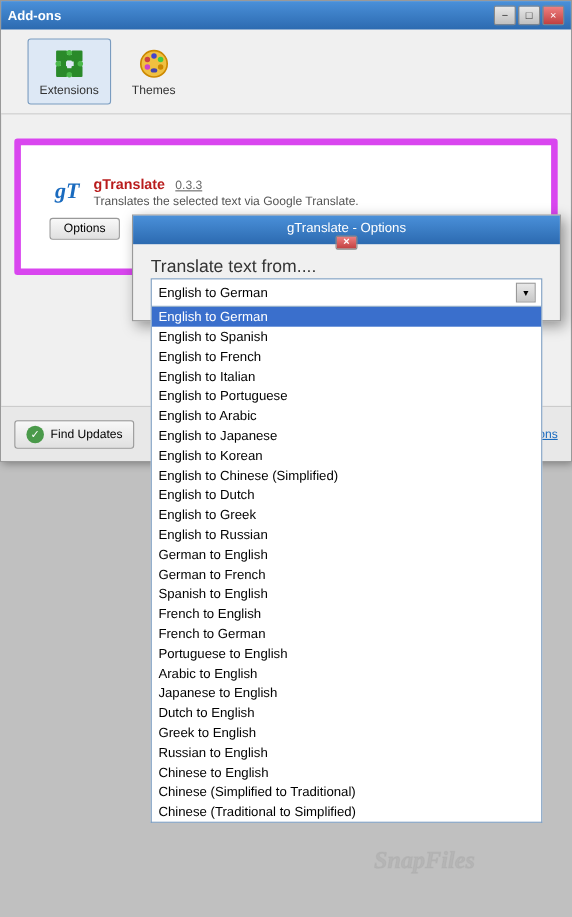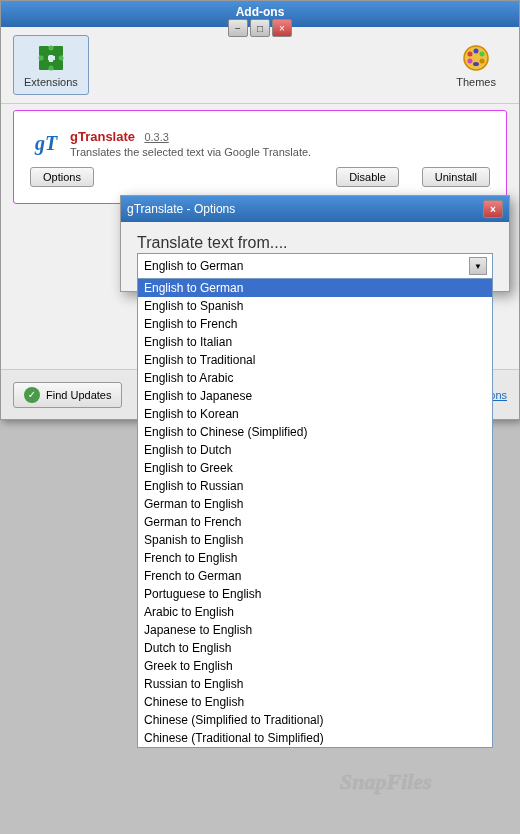--- a/index.html
+++ b/index.html
@@ -26,21 +26,20 @@
     }
 
     .title-bar {
       background: linear-gradient(to bottom, #4a90d9, #2c6ab0);
       color: white;
       padding: 4px 6px;
       display: flex;
       align-items: center;
       justify-content: space-between;
       height: 26px;
-      flex-direction: column;
     }
 
     .title-bar-text {
       font-size: 12px;
       font-weight: bold;
     }
 
     .title-bar-controls {
       display: flex;
       gap: 2px;
@@ -61,25 +60,24 @@
     }
 
     .title-btn.close {
       background: linear-gradient(to bottom, #f08080, #c04040);
       color: white;
     }
 
     
     .toolbar {
       display: flex;
-      padding: 8px 12px;
+      padding: 8px 24px;
       gap: 8px;
       background: #f0f0f0;
       border-bottom: 1px solid #ccc;
-      justify-content: space-between;
     }
 
     .toolbar-btn {
       display: flex;
       flex-direction: column;
       align-items: center;
       padding: 6px 10px;
       cursor: pointer;
       border: 1px solid transparent;
       border-radius: 3px;
@@ -97,24 +95,24 @@
       margin-bottom: 2px;
     }
 
     .toolbar-label {
       font-size: 11px;
       color: #333;
     }
 
     
     .addon-item {
-      margin: 6px 12px;
-      padding: 16px;
+      margin: 22px 12px;
+      padding: 26px;
       background: white;
-      border: 1px solid #d946ef;
+      border: 6px solid #d946ef;
       border-radius: 3px;
     }
 
     .addon-header {
       display: flex;
       align-items: center;
       margin-bottom: 4px;
     }
 
     .addon-logo {
@@ -233,20 +231,21 @@
     }
 
     .options-title-bar {
       background: linear-gradient(to bottom, #4a90d9, #2c6ab0);
       color: white;
       padding: 4px 6px;
       display: flex;
       align-items: center;
       justify-content: space-between;
       height: 26px;
+      flex-direction: column;
     }
 
     .options-title-text {
       font-size: 12px;
     }
 
     .options-close-btn {
       width: 20px;
       height: 18px;
       background: linear-gradient(to bottom, #f08080, #c04040);
@@ -434,21 +433,21 @@
       <div class="dropdown-selected">
         <span>English to German</span>
         <div class="dropdown-arrow">▼</div>
       </div>
 
       <div class="dropdown-list" id="dropdown-list">
       <div class="dropdown-item selected">English to German</div>
           <div class="dropdown-item">English to Spanish</div>
           <div class="dropdown-item">English to French</div>
           <div class="dropdown-item">English to Italian</div>
-          <div class="dropdown-item">English to Traditional</div>
+          <div class="dropdown-item">English to Portuguese</div>
           <div class="dropdown-item">English to Arabic</div>
           <div class="dropdown-item">English to Japanese</div>
           <div class="dropdown-item">English to Korean</div>
           <div class="dropdown-item">English to Chinese (Simplified)</div>
           <div class="dropdown-item">English to Dutch</div>
           <div class="dropdown-item">English to Greek</div>
           <div class="dropdown-item">English to Russian</div>
           <div class="dropdown-item">German to English</div>
           <div class="dropdown-item">German to French</div>
           <div class="dropdown-item">Spanish to English</div>

